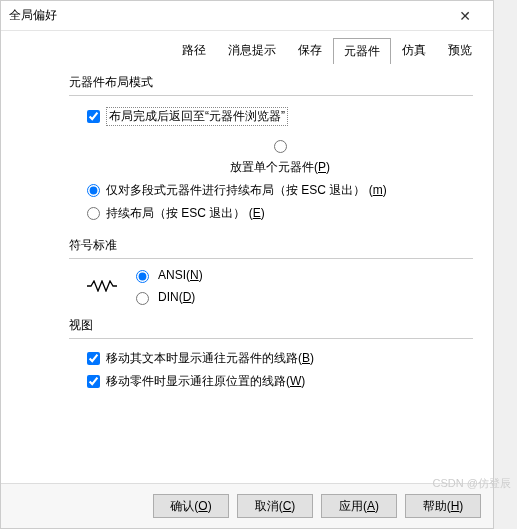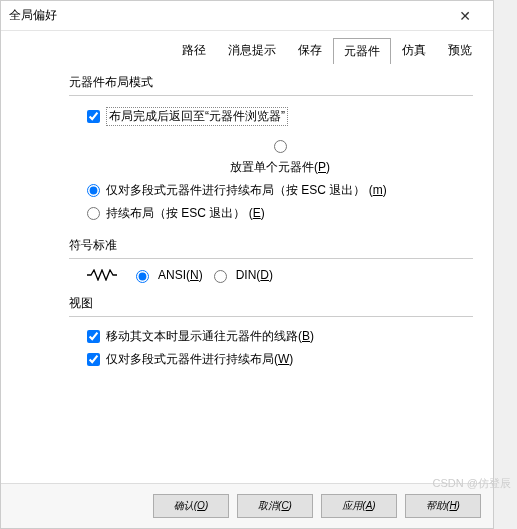--- a/index.html
+++ b/index.html
@@ -98,39 +98,38 @@
 .symbol-row {
   display: flex;
   align-items: center;
   gap: 14px;
   padding-left: 18px;
 }
 .zigzag {
   width: 30px;
   height: 12px;
 }
-.radio-col { display: flex; flex-direction: row; gap: 6px; }
+.radio-col { display: flex; flex-direction: column; gap: 6px; }
 .radio-item { display: flex; align-items: center; gap: 6px; }
 .buttons {
   display: flex;
   justify-content: flex-end;
   gap: 8px;
   padding: 10px 12px;
   border-top: 1px solid #ddd;
   background: #f7f7f7;
 }
 button.dlg-btn {
   min-width: 76px;
   height: 24px;
   background: #e1e1e1;
   border: 1px solid #adadad;
   font-family: inherit;
-  font-size: 10px;
+  font-size: 12px;
   padding: 0 0;
-  font-style: italic;
 }
 .watermark {
   position: absolute;
   right: 6px;
   bottom: 38px;
   color: #ccc;
   font-size: 11px;
   pointer-events: none;
 }
 </style>
@@ -206,21 +205,21 @@
       <div class="fieldset-label">视图</div>
       <div class="fieldset-line"></div>
 
       <label class="opt-row">
         <input type="checkbox" checked="" style="">
         <span><span>移动其文本时显示通往元器件的线路</span>(<span class="underline-key">B</span>)</span>
       </label>
 
       <label class="opt-row">
         <input type="checkbox" checked="" style="">
-        <span><span>仅对多段式元器件进行持续布局</span>(<span class="underline-key">W</span>)</span>
+        <span><span>移动零件时显示通往原位置的线路</span>(<span class="underline-key">W</span>)</span>
       </label>
     </div>
 
   </div>
 
   <div class="buttons">
     <button class="dlg-btn"><span>确认</span>(<span class="underline-key">O</span>)</button>
     <button class="dlg-btn"><span>取消</span>(<span class="underline-key">C</span>)</button>
     <button class="dlg-btn"><span>应用</span>(<span class="underline-key">A</span>)</button>
     <button class="dlg-btn"><span>帮助</span>(<span class="underline-key">H</span>)</button>

